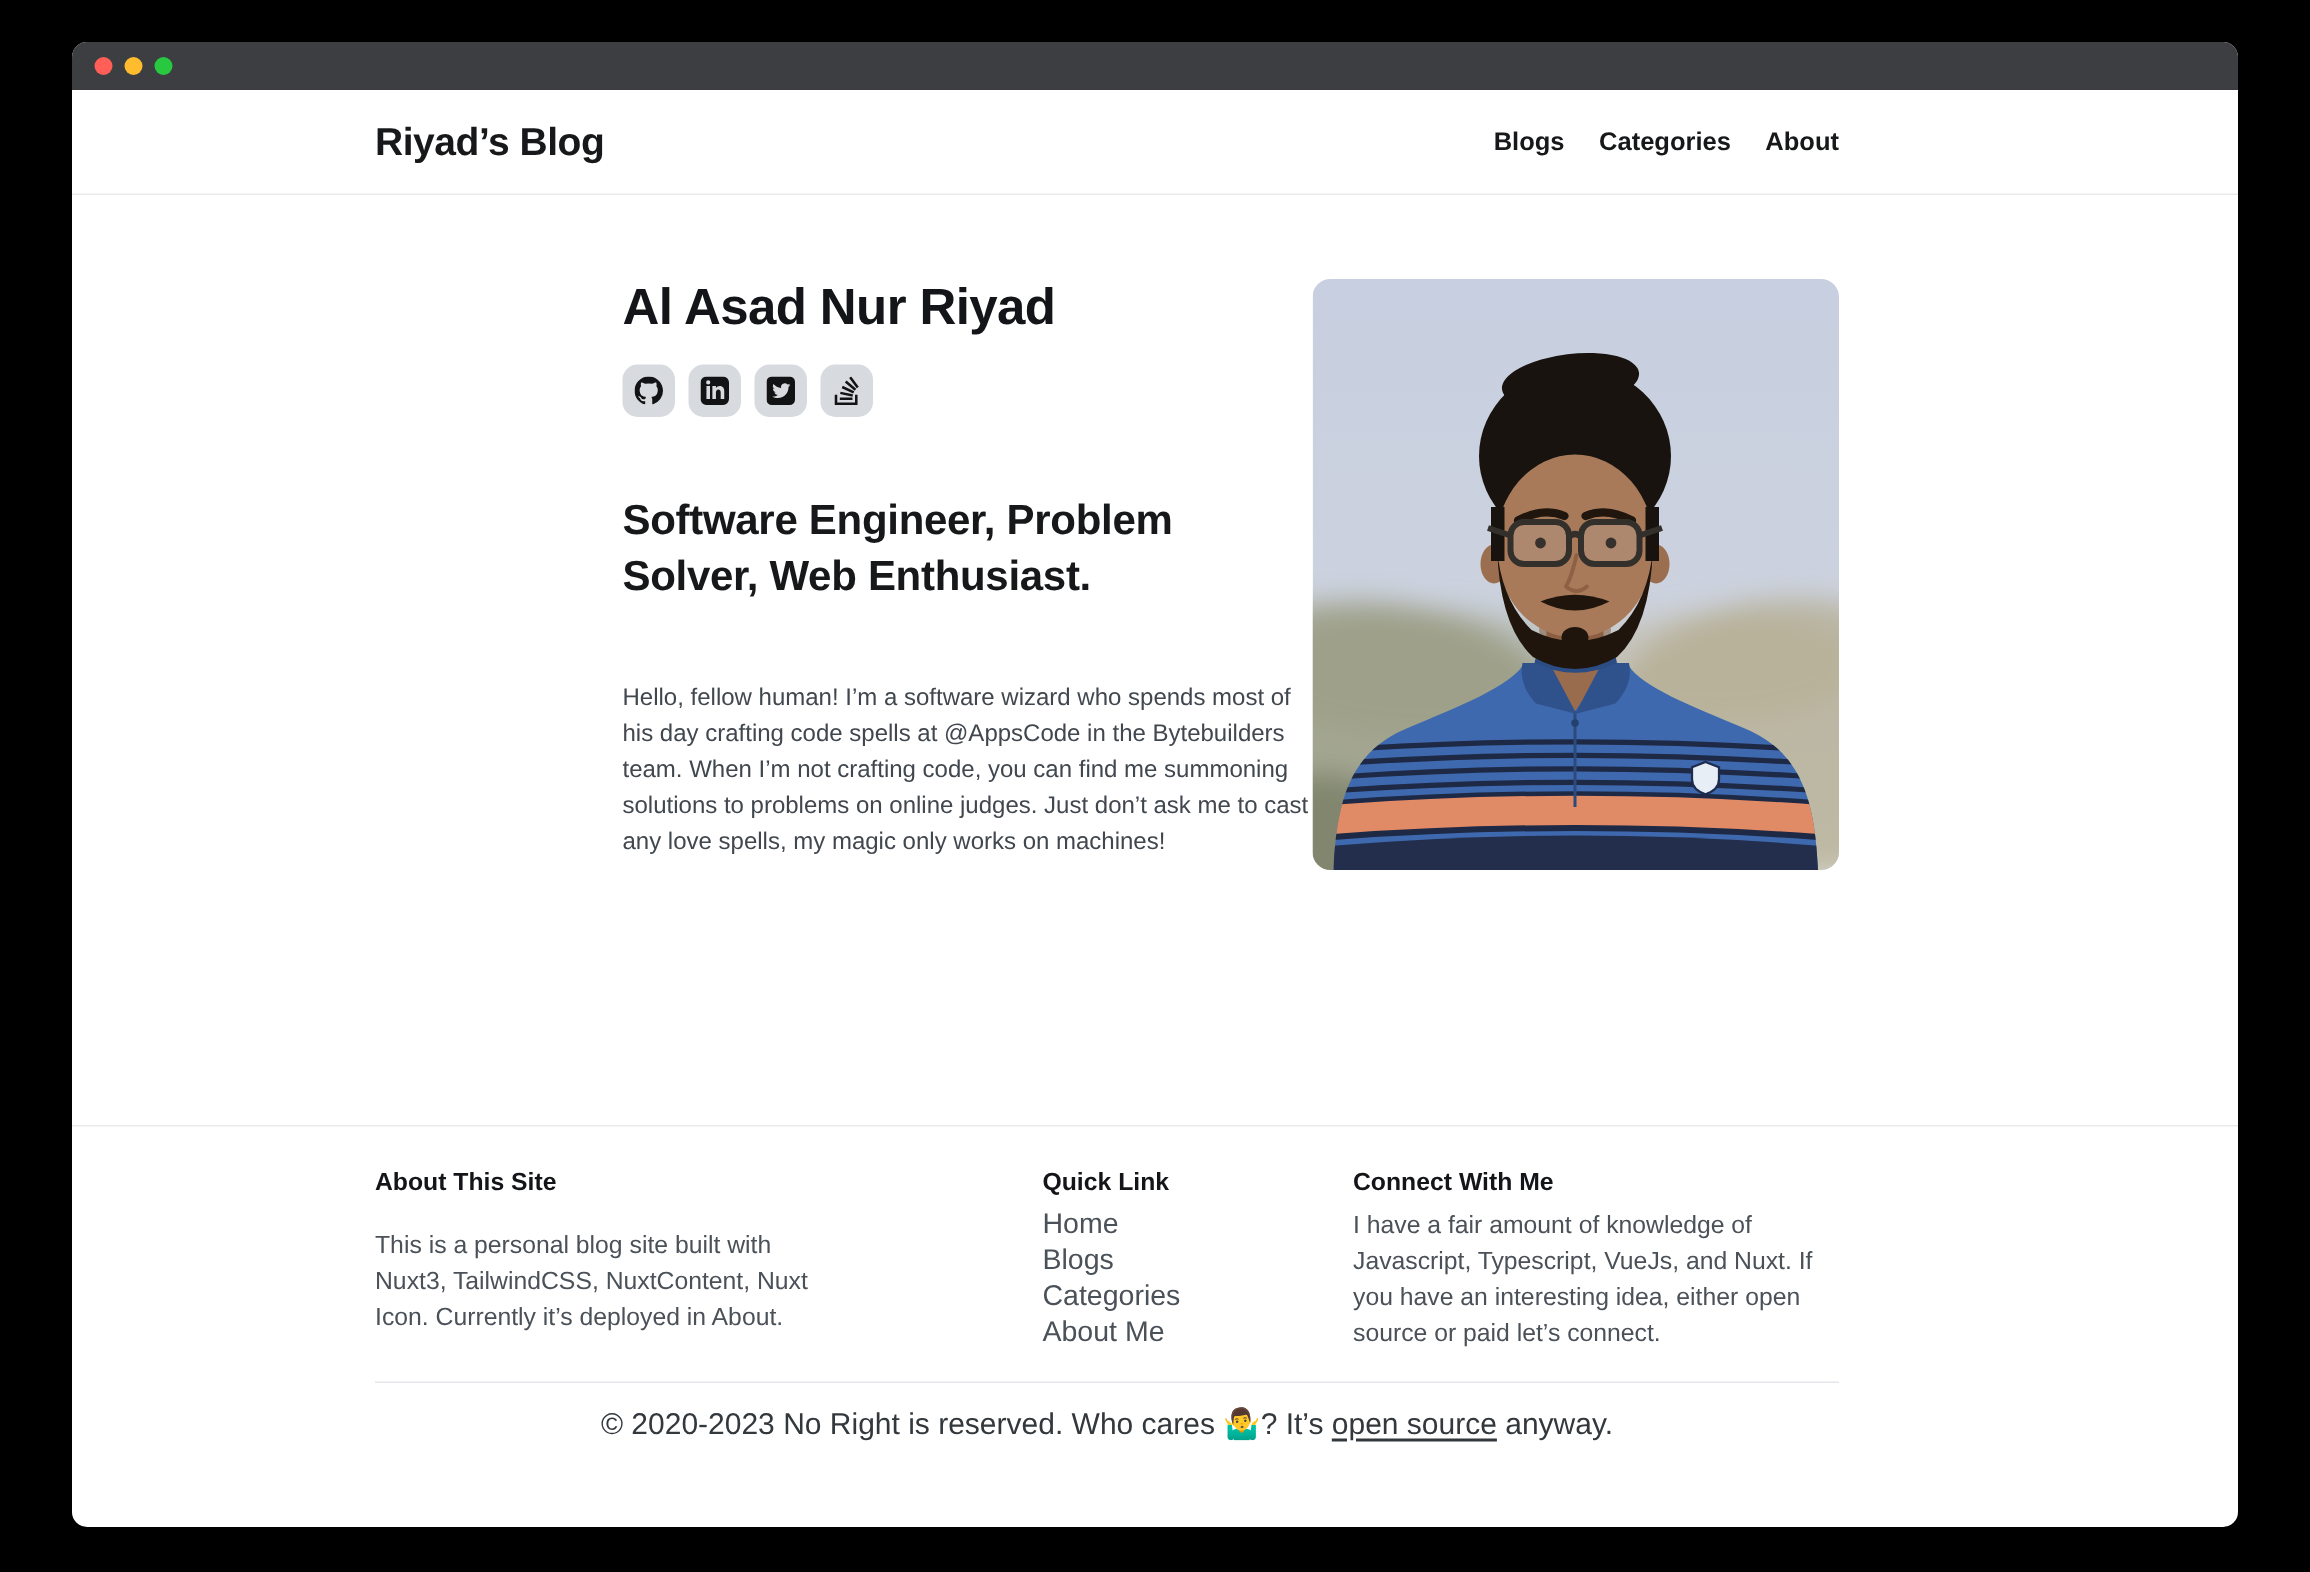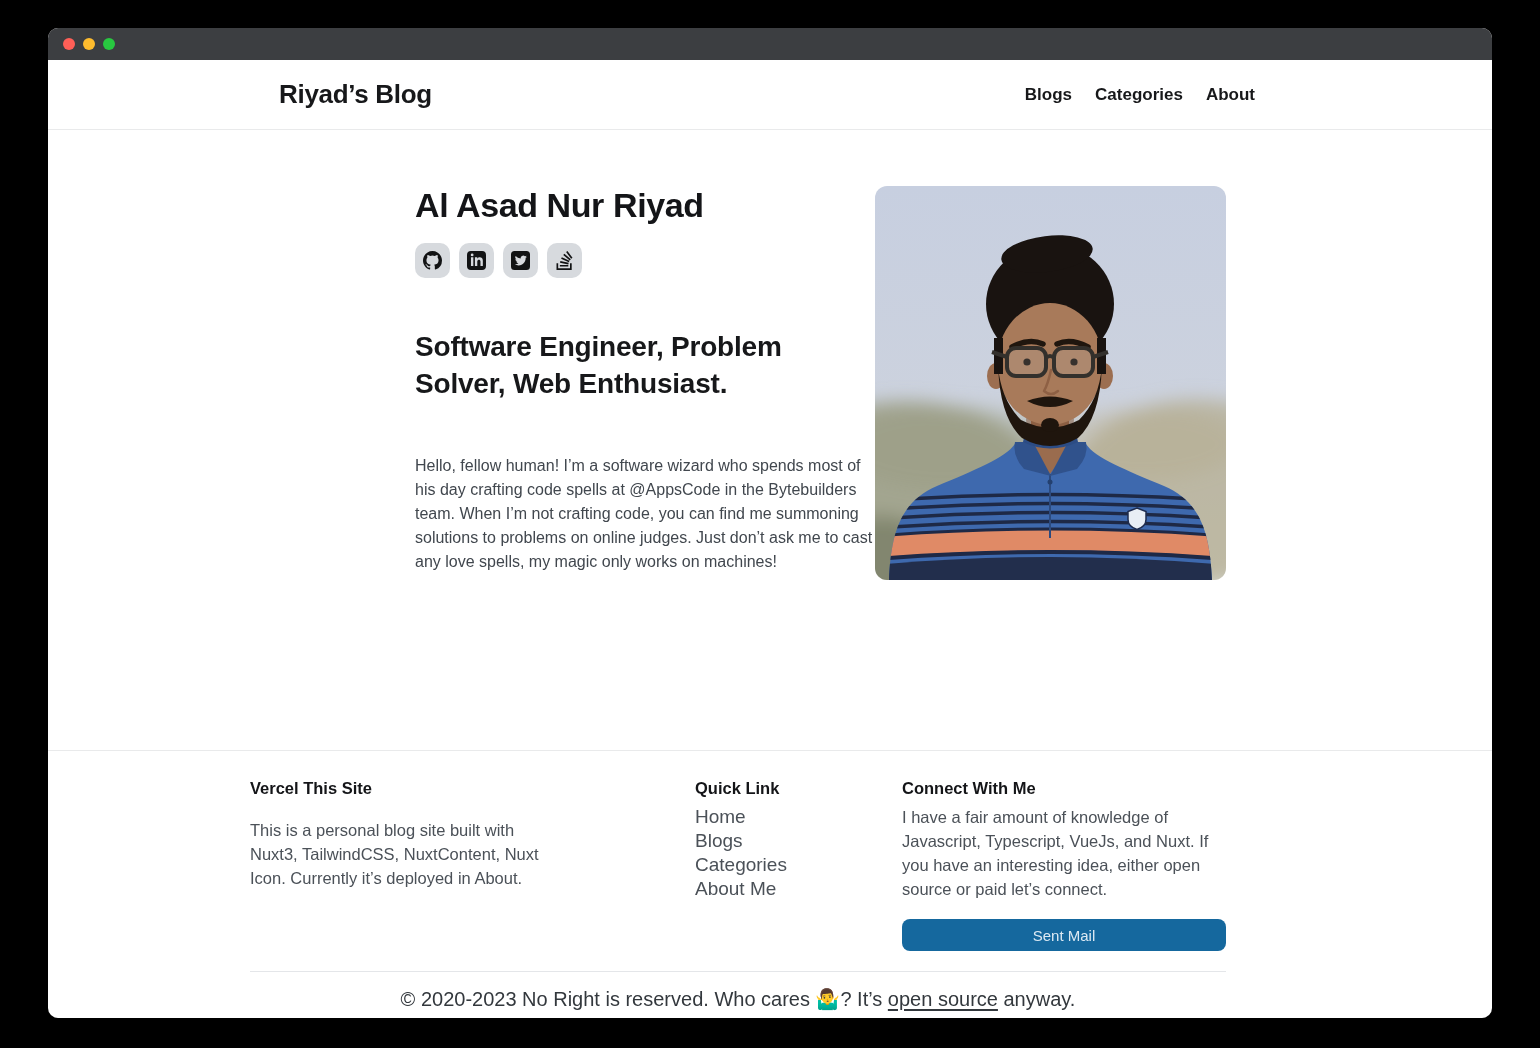--- a/index.html
+++ b/index.html
@@ -11,21 +11,21 @@
 
   .titlebar { height:32px; background:#3c3e41; display:flex; align-items:center;
               padding-left:15px; gap:8px; }
   .dot { width:12px; height:12px; border-radius:50%; }
   .dot-red    { background:#ff5f57; }
   .dot-yellow { background:#febc2e; }
   .dot-green  { background:#28c840; }
 
   .container { width:976px; margin-left:202px; }
 
-  .site-header { height:70px; border-bottom:1px solid #e9eaeb; display:flex; align-items:center;padding-left:29px; }
+  .site-header { height:70px; border-bottom:1px solid #e9eaeb; display:flex; align-items:center; }
   .site-header .container { display:flex; justify-content:space-between; align-items:center; }
   .logo { font-size:26px; font-weight:700; letter-spacing:-0.3px; color:#17181a; cursor:pointer; }
   .nav { display:flex; gap:23px; }
   .nav a { font-size:17px; font-weight:700; color:#17181a; text-decoration:none; cursor:pointer; }
   .nav a.active { text-decoration-thickness:2px; text-underline-offset:4px; }
 
   .site-main { height:620px; }
   .site-main .container { display:flex; justify-content:flex-end; padding-top:56px; }
   .hero-left { width:460px; }
   h1.name { font-size:34px; font-weight:700; letter-spacing:-0.4px; color:#141518; margin-bottom:18px; }
@@ -188,34 +188,33 @@
           <path d="M132,171 L117,166 M218,171 L233,166" stroke="#33302c" stroke-width="4" fill="none"></path>
         </svg>
       </div>
     </div>
   </main>
 
   <footer class="site-footer">
     <div class="container">
       <div class="footer-cols">
         <div class="fcol fcol-about">
-          <h3>Vercel This Site</h3>
+          <h3>About This Site</h3>
           <p class="ftext">This is a personal blog site built with Nuxt3, TailwindCSS, NuxtContent, Nuxt Icon. Currently it’s deployed in About.</p>
         </div>
         <div class="fcol fcol-links">
           <h3>Quick Link</h3>
           <a class="flink">Home</a>
           <a class="flink">Blogs</a>
           <a class="flink">Categories</a>
           <a class="flink">About Me</a>
         </div>
         <div class="fcol fcol-connect">
           <h3>Connect With Me</h3>
           <p class="ftext">I have a fair amount of knowledge of Javascript, Typescript, VueJs, and Nuxt. If you have an interesting idea, either open source or paid let’s connect.</p>
-          <button class="mail-btn">Sent Mail</button>
         </div>
       </div>
       <hr class="footer-divider">
       <p class="copyright"><span>© 2020-2023 No Right is reserved. Who cares 🤷‍♂️? It’s </span><a>open source</a><span> anyway.</span></p>
     </div>
   </footer>
 
 </div>
 
 </body></html>

